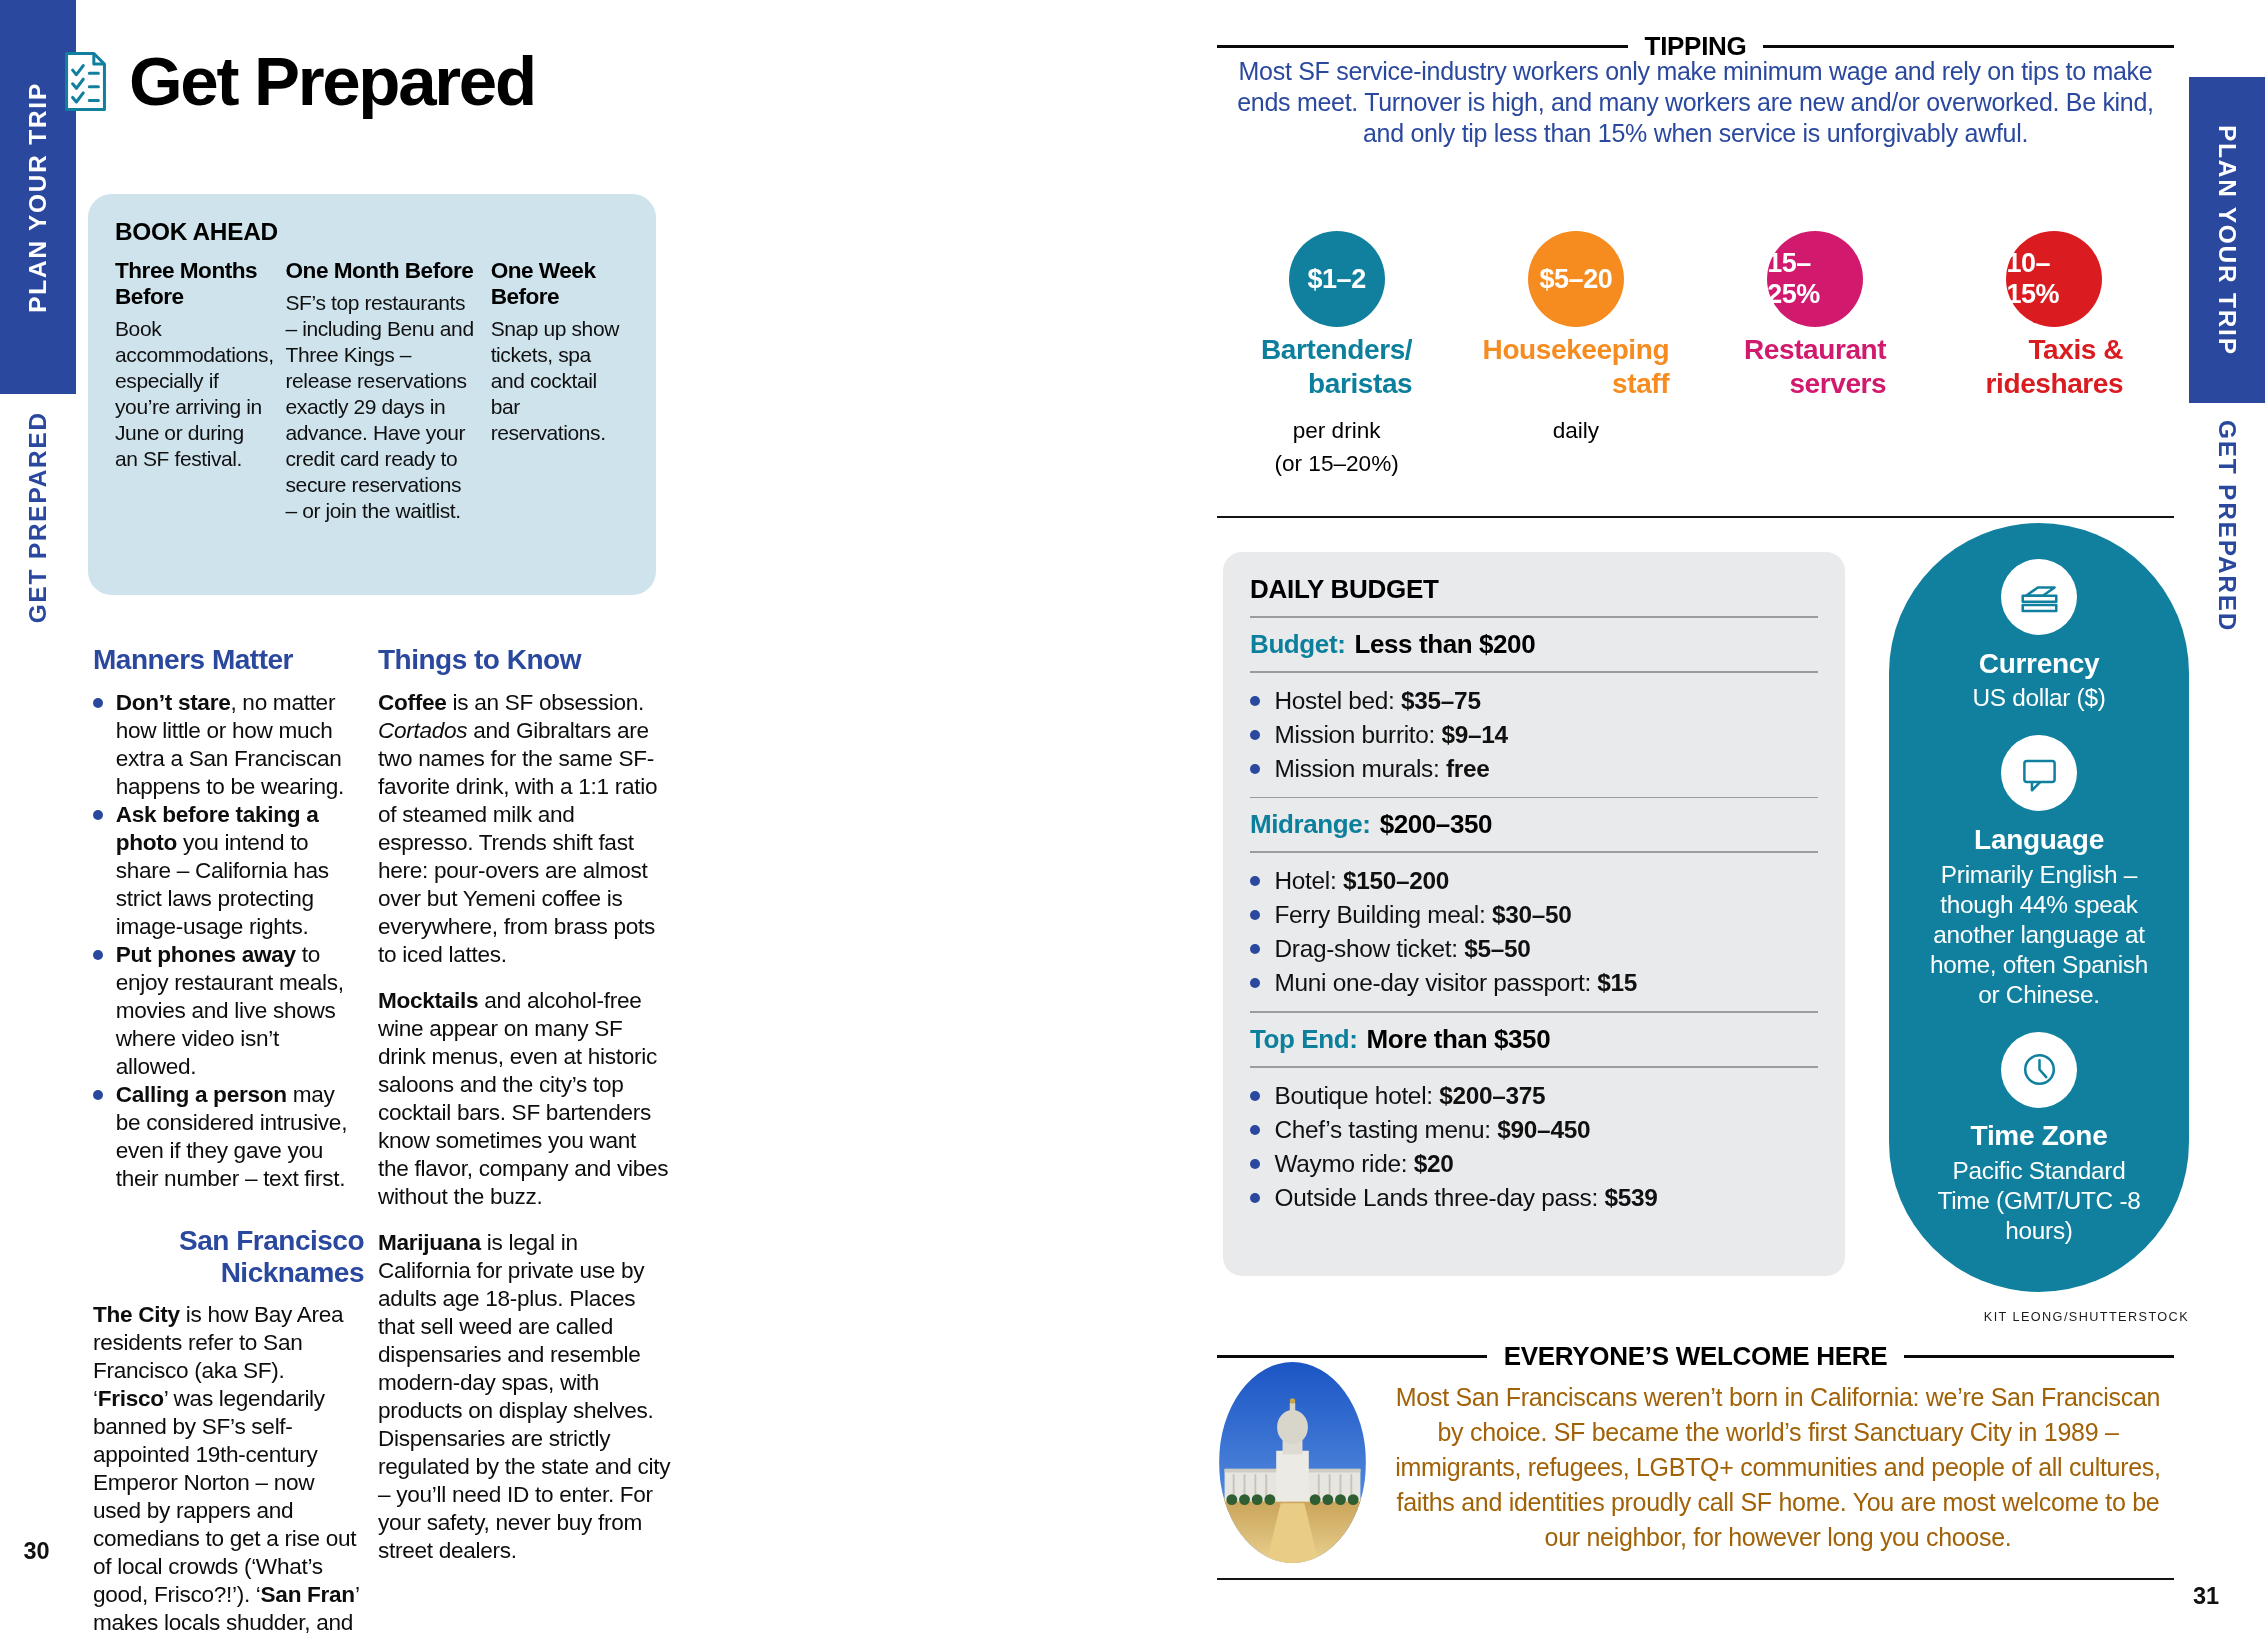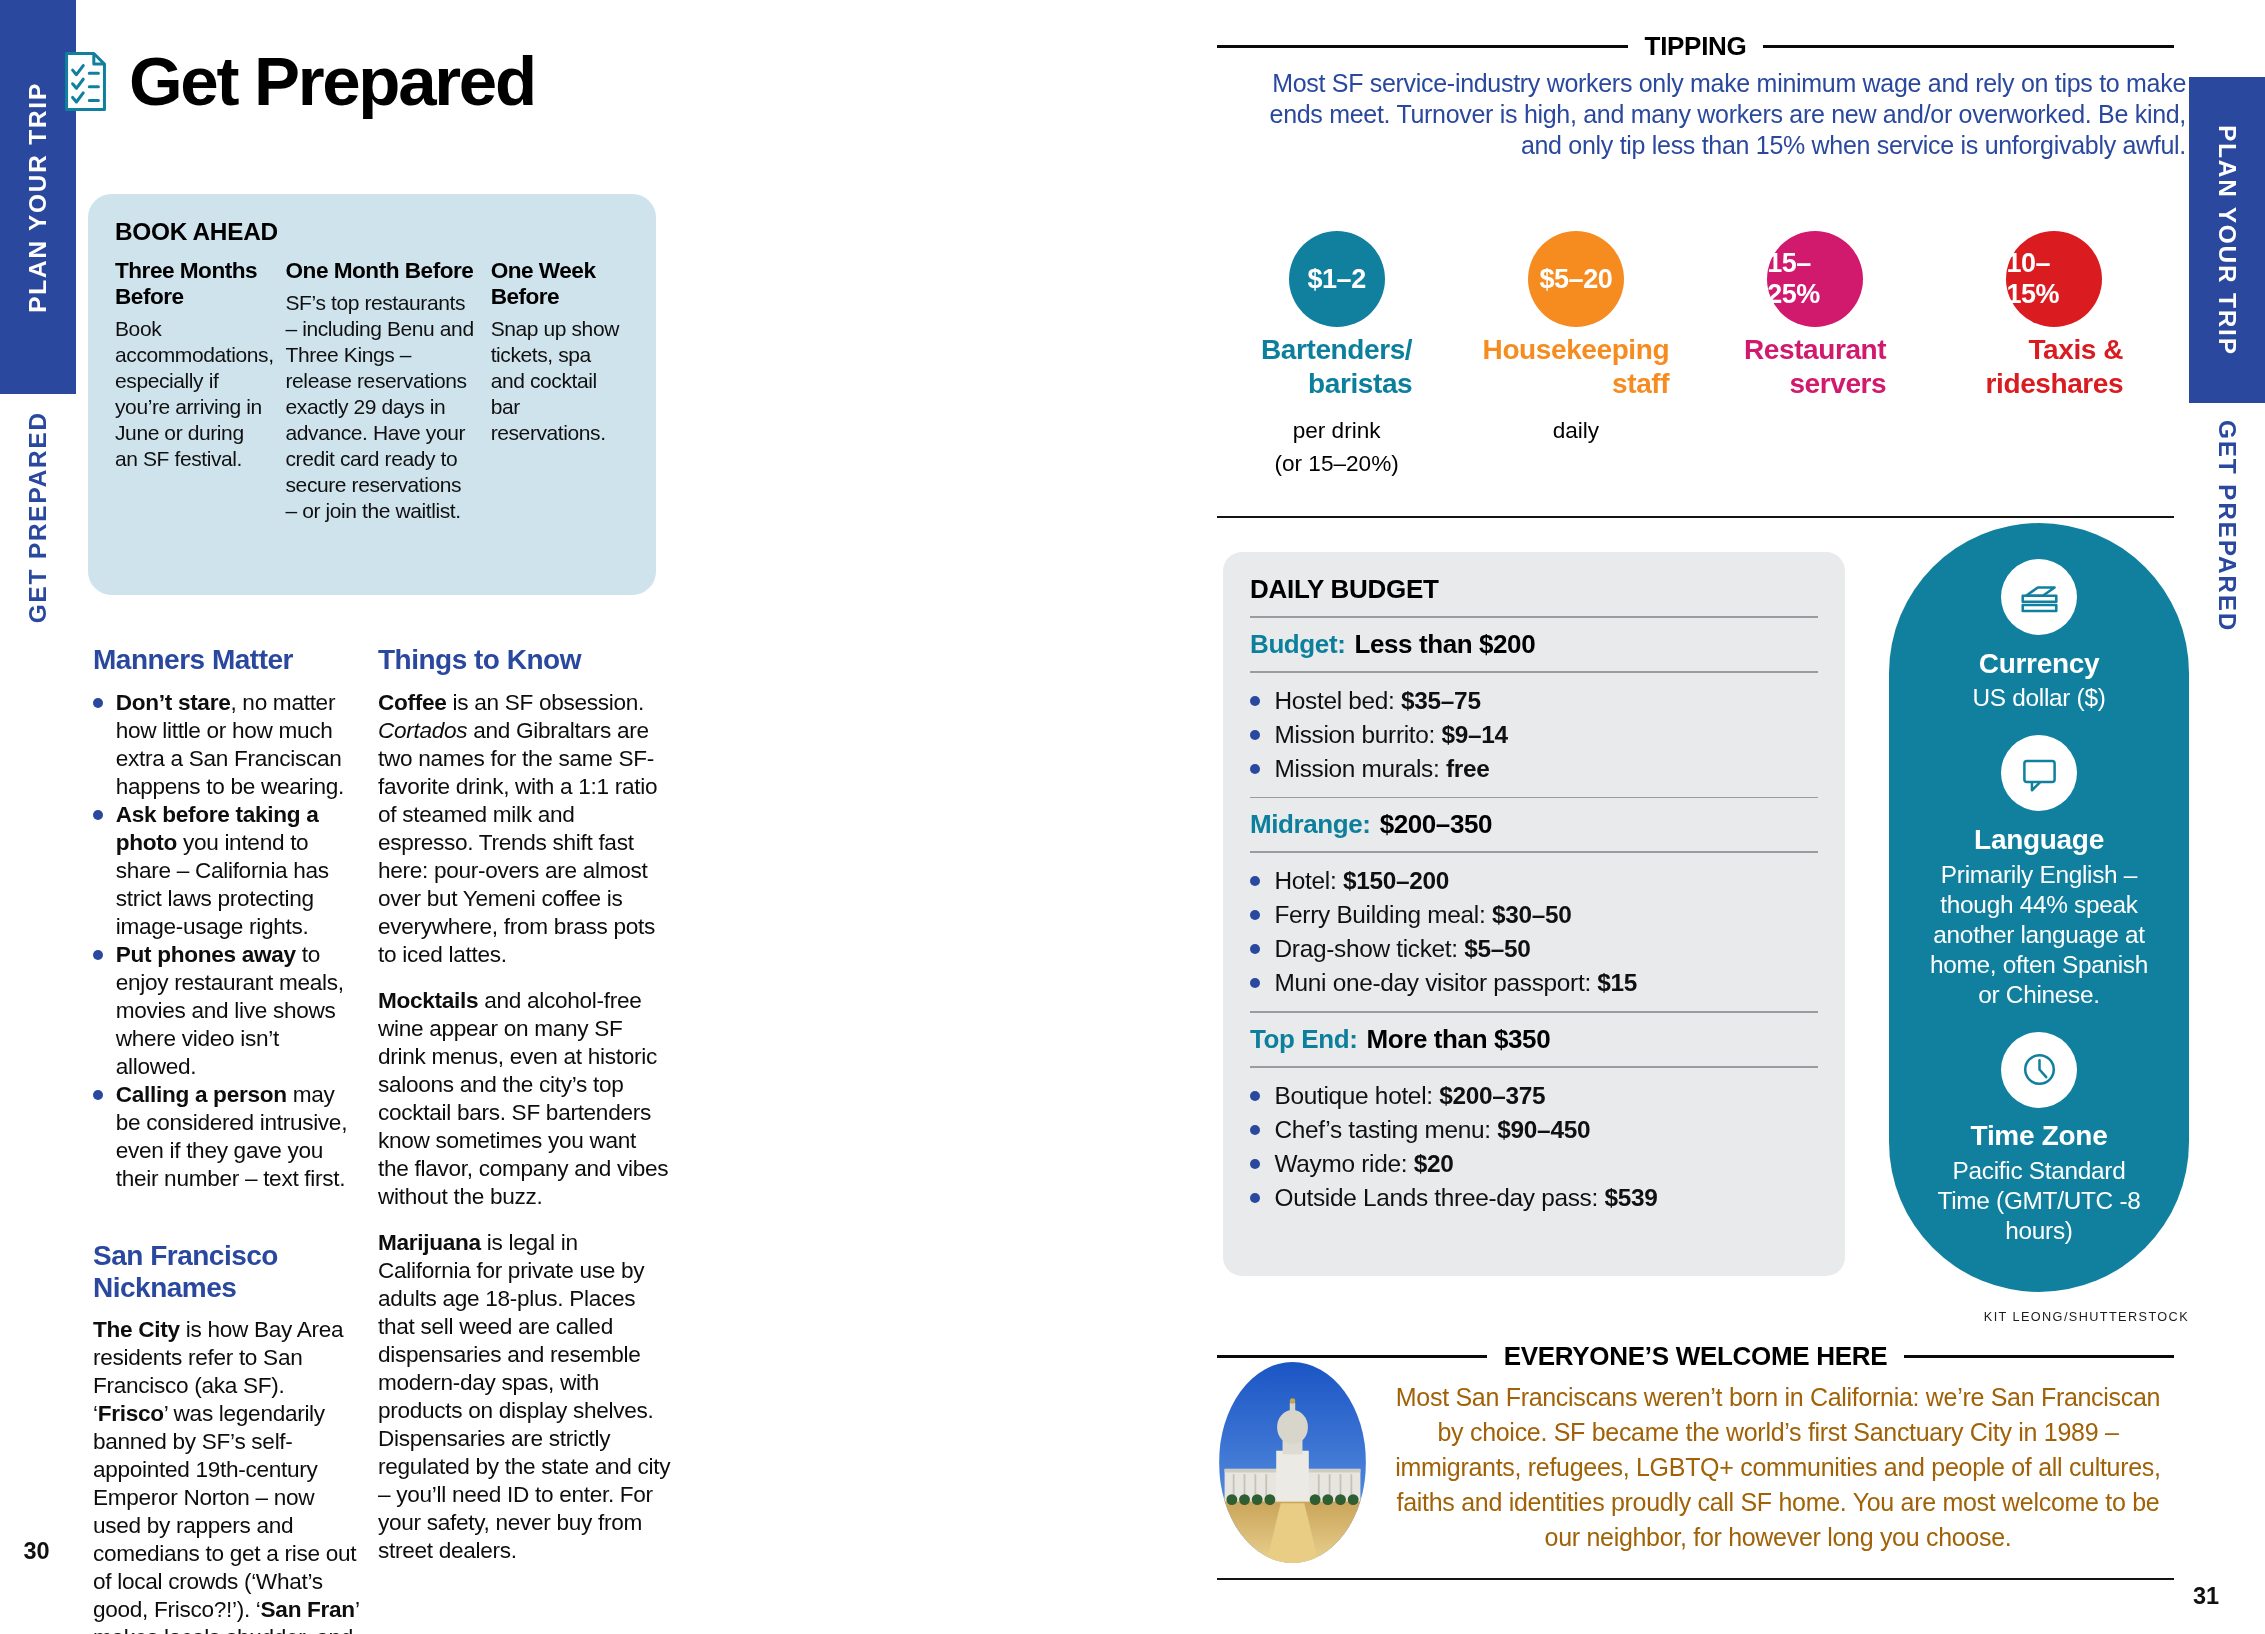--- a/index.html
+++ b/index.html
@@ -33,31 +33,31 @@
   .bb-head{font-size:22.6px;font-weight:bold;letter-spacing:-0.5px;margin-bottom:5.4px;}
   .bb-body{font-size:21px;line-height:26px;letter-spacing:-0.4px;color:#101010;}
 
   .colA{position:absolute;left:93px;top:644px;width:271px;}
   .colB{position:absolute;left:378px;top:644px;width:293px;}
   .sec-h2{margin:0 0 12.7px;font-size:28px;font-weight:bold;letter-spacing:-0.5px;color:#2a489e;}
   .blist{list-style:none;margin:0;padding:0;}
   .blist li{display:flex;gap:12.7px;margin:0;}
   .bdot{flex:0 0 auto;width:10px;height:10px;border-radius:50%;background:#2a489e;margin-top:9px;}
   .blist p,.para{margin:0;font-size:22.6px;line-height:28px;letter-spacing:-0.3px;color:#0d0d0d;}
-  .nick-head{margin-top:47px;}
+  .nick-head{margin-top:32px;text-align:right;}
   .colB .para{margin-bottom:18px;}
 
   
   .sec-head{position:absolute;left:1217px;width:957px;display:flex;align-items:center;gap:16.3px;}
   .tip-head{top:31px;}
   .wel-head{top:1341px;}
   .sec-line{flex:1;height:2.7px;background:#0a0a0a;}
   .sec-title{font-size:26px;font-weight:bold;letter-spacing:-0.3px;white-space:nowrap;color:#000;}
 
-  .tip-intro{position:absolute;left:1217px;top:56px;width:957px;margin:12px;text-align:right;color:#2a489e;font-size:25px;line-height:31px;letter-spacing:-0.3px;}
+  .tip-intro{position:absolute;left:1217px;top:56px;width:957px;margin:0;text-align:center;color:#2a489e;font-size:25px;line-height:31px;letter-spacing:-0.3px;}
 
   .tips-row{position:absolute;left:1217px;top:231px;width:957px;display:flex;}
   .tip{flex:1;display:flex;flex-direction:column;align-items:center;}
   .tip-circle{width:96px;height:96px;border-radius:50%;display:flex;align-items:center;justify-content:center;color:#fff;font-weight:bold;font-size:27px;letter-spacing:-0.5px;}
   .c-teal{background:#11809e;}.c-orange{background:#f68b1f;}.c-magenta{background:#d11a6e;}.c-red{background:#da1c21;}
   .tip-label{margin-top:6px;text-align:right;font-weight:bold;font-size:28px;line-height:34px;letter-spacing:-0.4px;}
   .t-teal{color:#0b7f9b;}.t-orange{color:#f68b1f;}.t-magenta{color:#d11a6e;}.t-red{color:#da1c21;}
   .tip-note{margin-top:12.7px;text-align:center;font-size:22.6px;line-height:33px;color:#000;}
   .ln{display:block;}
 

